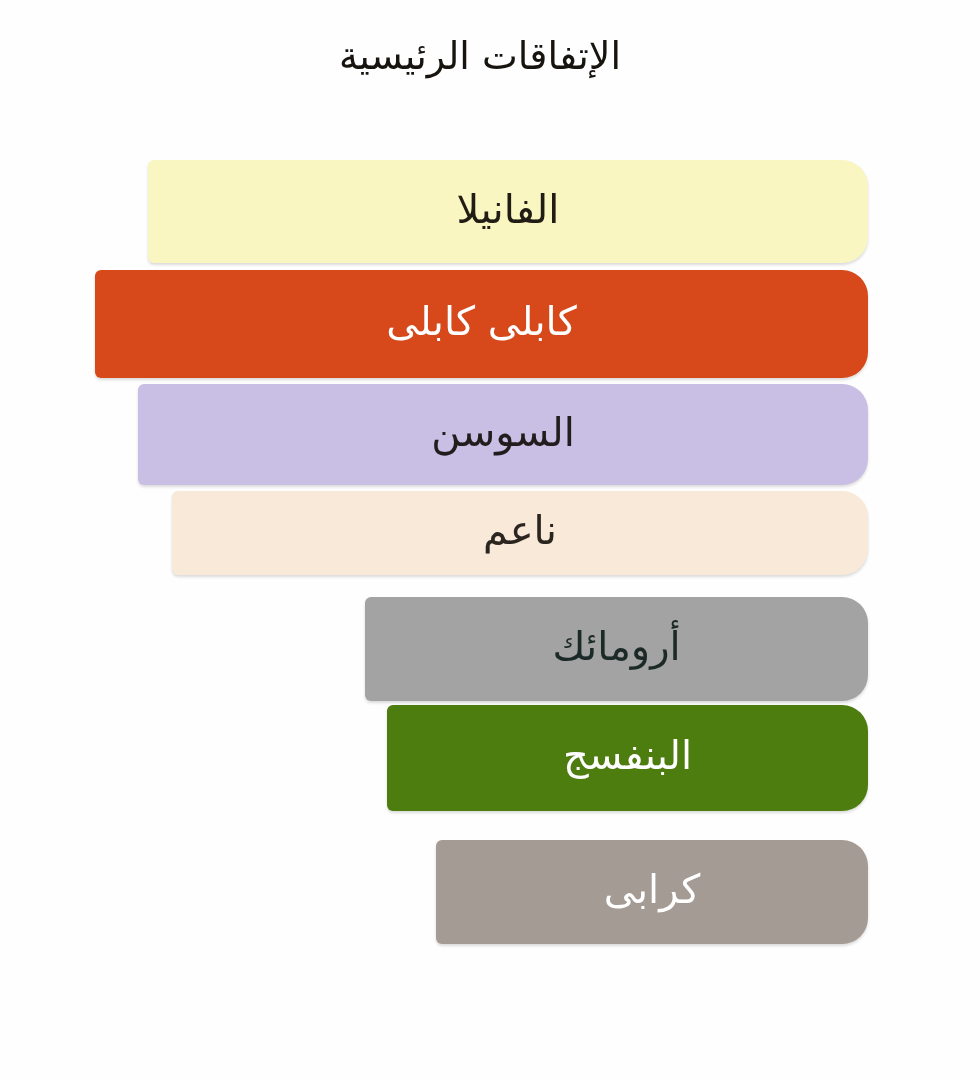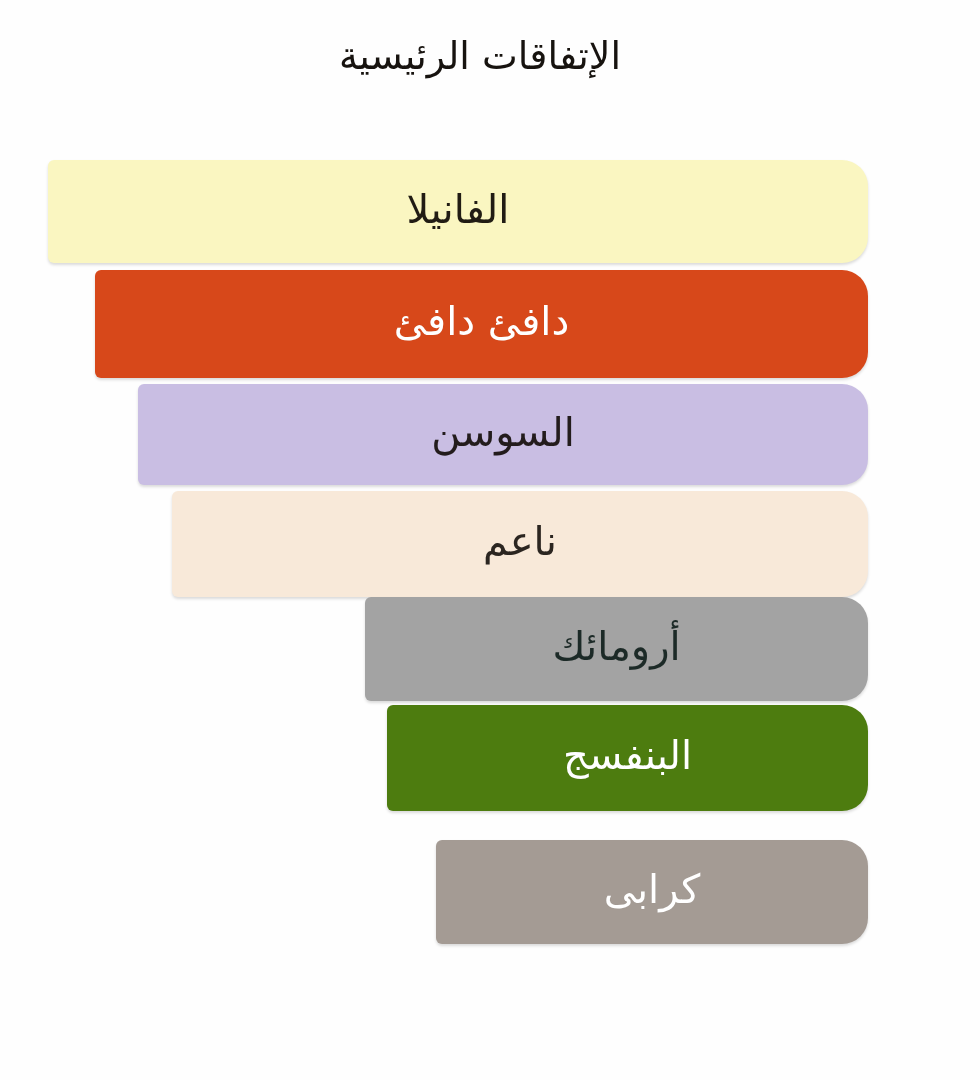--- a/index.html
+++ b/index.html
@@ -34,30 +34,30 @@
     text-shadow:0 0 1px rgba(0,0,0,0.08);
     white-space:nowrap;
   }
 </style>
 </head>
 <body>
 
 <div class="canvas">
   <div class="chart-title">الإتفاقات الرئيسية</div>
   <div class="bars" id="bars">
-      <div class="bar" style="top: 160px; height: 103px; width: 820px; background: rgb(250, 246, 193); color: rgb(33, 28, 20);">
+      <div class="bar" style="top: 160px; height: 103px; width: 720px; background: rgb(250, 246, 193); color: rgb(33, 28, 20);">
         <span class="bar-label">الفانيلا</span>
       </div>
       <div class="bar" style="top: 270px; height: 108px; width: 773px; background: rgb(215, 72, 26); color: rgb(255, 255, 255);">
-        <span class="bar-label">دافئ دافئ</span>
+        <span class="bar-label">كابلى كابلى</span>
       </div>
       <div class="bar" style="top: 384px; height: 101px; width: 730px; background: rgb(201, 190, 227); color: rgb(35, 28, 28);">
         <span class="bar-label">السوسن</span>
       </div>
-      <div class="bar" style="top: 491px; height: 106px; width: 696px; background: rgb(248, 233, 217); color: rgb(43, 37, 32);">
+      <div class="bar" style="top: 491px; height: 84px; width: 696px; background: rgb(248, 233, 217); color: rgb(43, 37, 32);">
         <span class="bar-label">ناعم</span>
       </div>
       <div class="bar" style="top: 597px; height: 104px; width: 503px; background: #a3a3a3; color: rgb(28, 42, 39);">
         <span class="bar-label">أرومائك</span>
       </div>
       <div class="bar" style="top: 705px; height: 106px; width: 481px; background: #4d7c0f; color: rgb(255, 255, 255);">
         <span class="bar-label">البنفسج</span>
       </div>
       <div class="bar" style="top: 816px; height: 104px; width: 432px; background: rgb(164, 155, 148); color: rgb(255, 255, 255); margin-top: 24px;">
         <span class="bar-label">كرابى</span>

